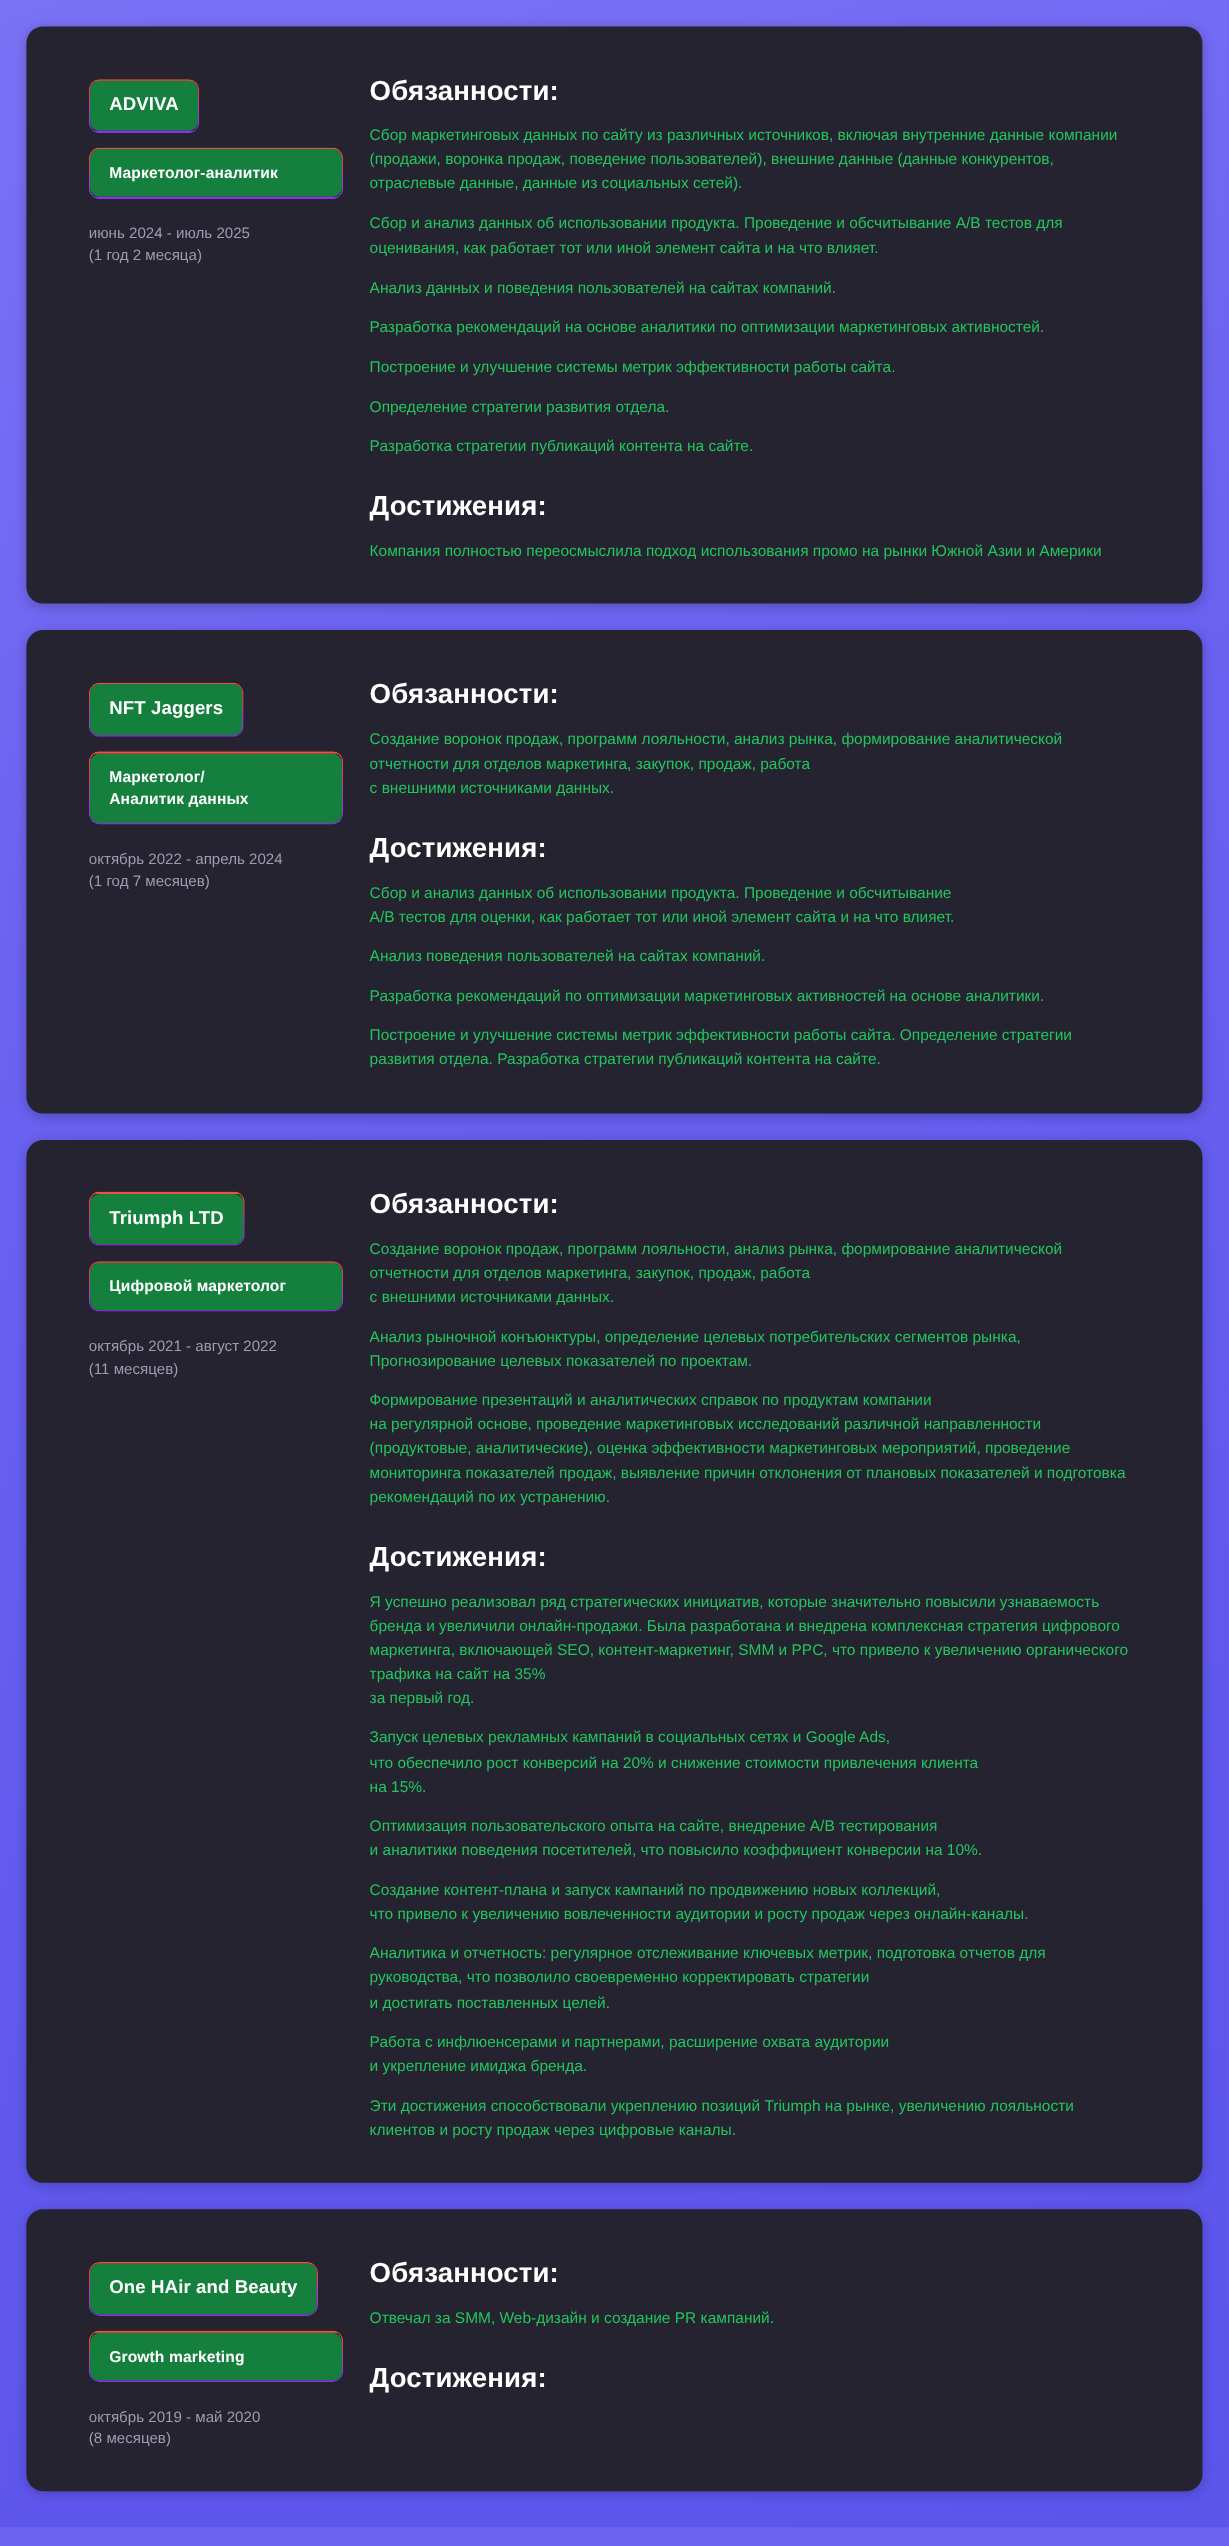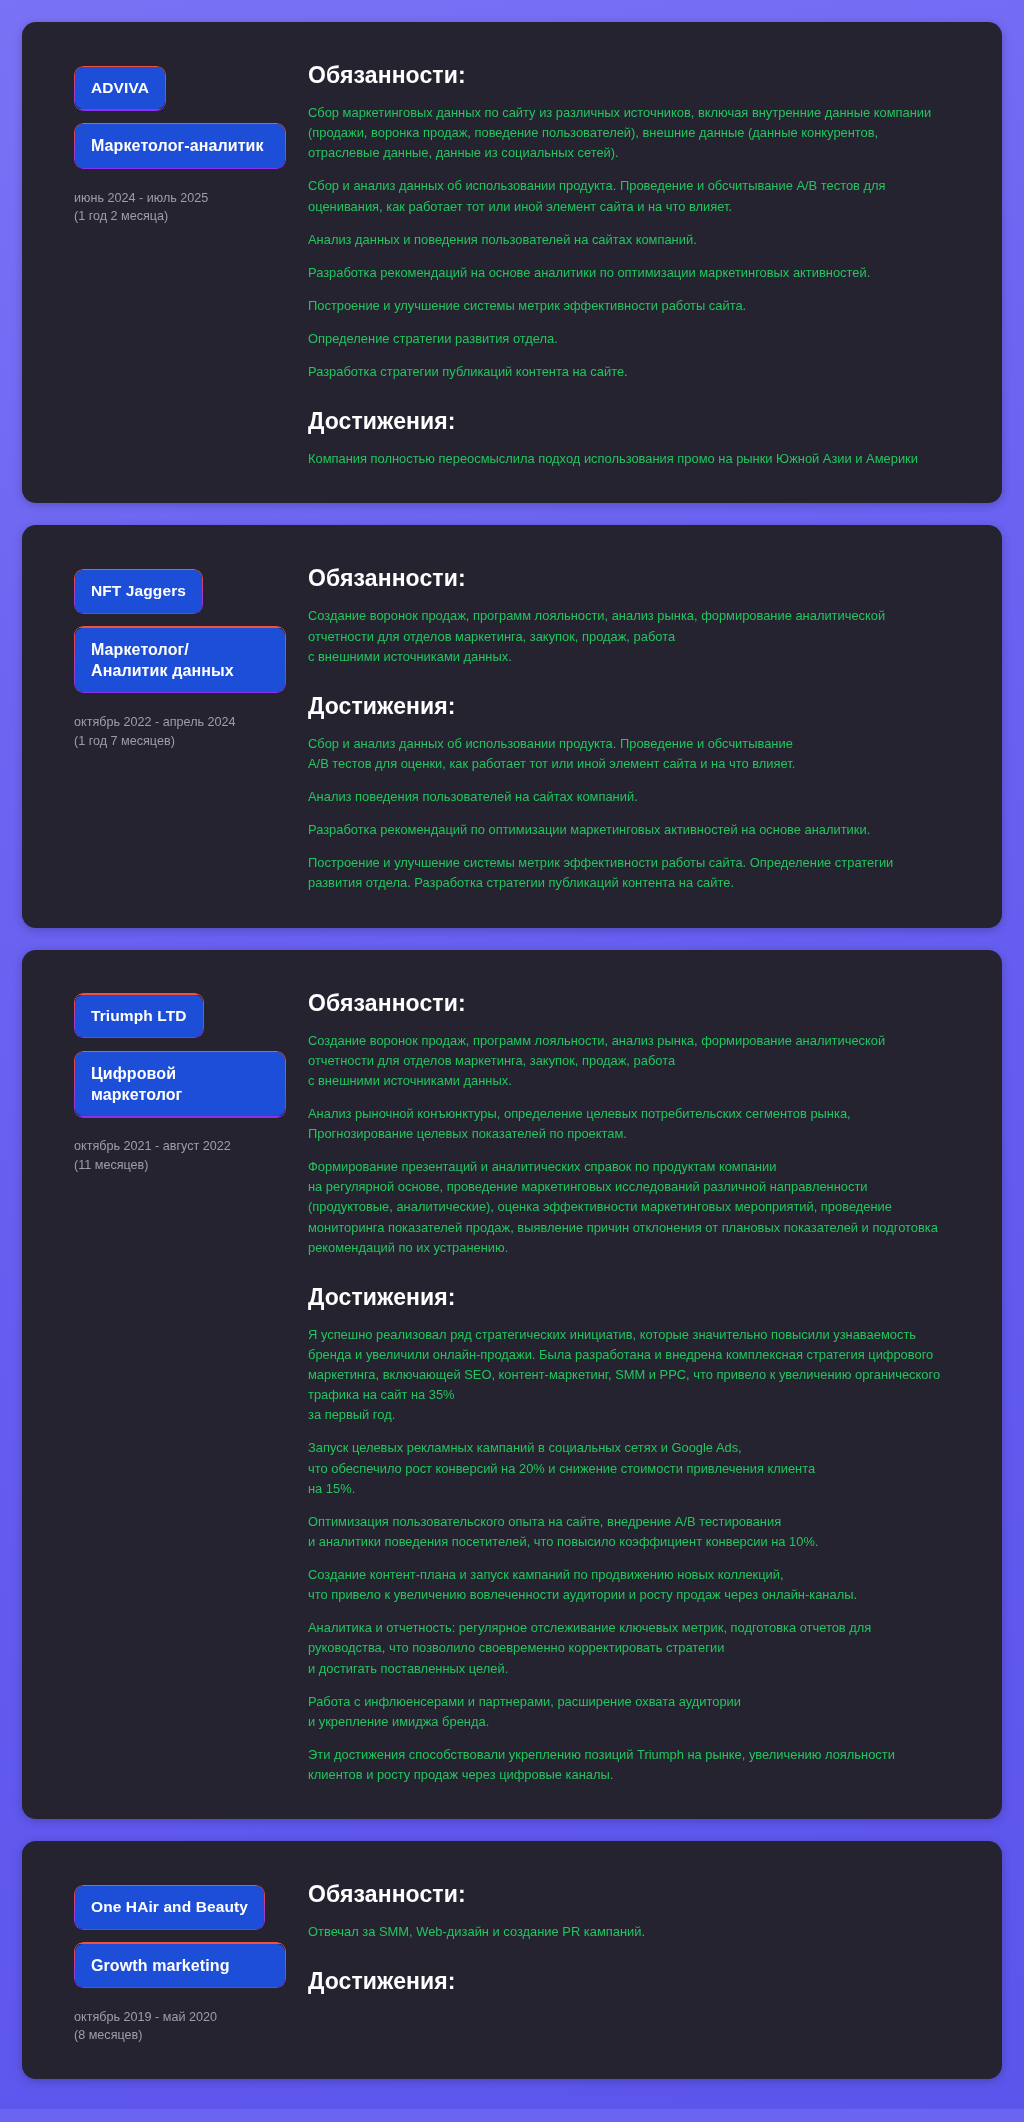--- a/index.html
+++ b/index.html
@@ -37,21 +37,21 @@
     flex: 0 0 230px;
     padding-left: 18px;
     padding-top: 6px;
   }
 
   .chip {
     display: inline-block;
     position: relative;
     border-radius: 9px;
     padding: 11px 16px;
-    background: #1d4ed8;
+    background: #15803d;
     margin-bottom: 14px;
     background-clip: padding-box;
     border: 1.4px solid transparent;
   }
   .chip::before {
     content: "";
     position: absolute;
     inset: -1.4px;
     border-radius: 9px;
     padding: 1.4px;
@@ -67,21 +67,21 @@
     color: #ffffff;
     font-weight: 700;
     font-size: 15.5px;
     letter-spacing: 0.1px;
     white-space: pre-line;
     line-height: 1.32;
   }
 
   .chip.company { margin-bottom: 13px; }
   .chip.role    { margin-bottom: 20px; }
-  .chip.role span { font-size: 16px; }
+  .chip.role span { font-size: 13px; }
 
   .chip.wide { display: block; }
 
   .dates {
     color: #9d9db0;
     font-size: 12.6px;
     line-height: 1.48;
     white-space: pre-line;
     margin-top: 4px;
   }

